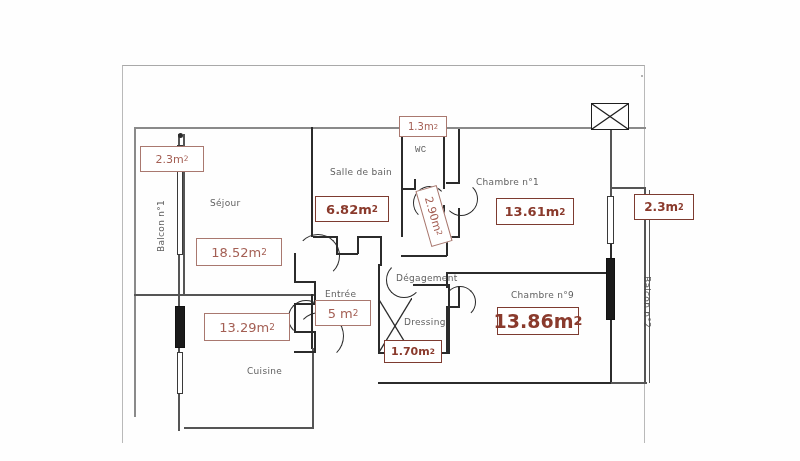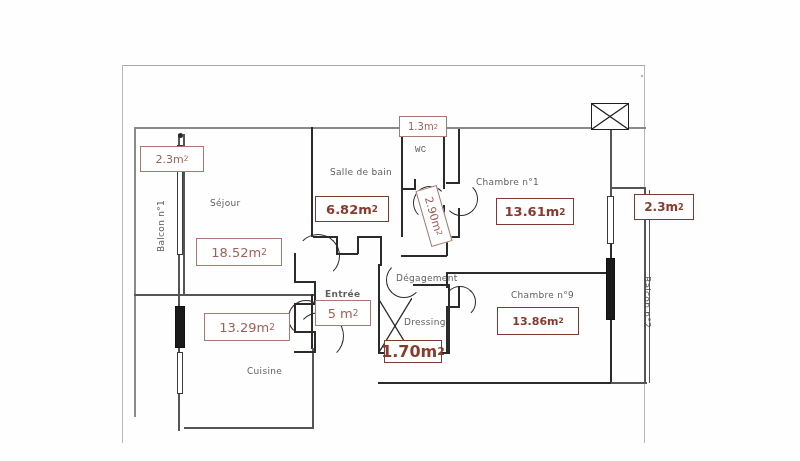--- a/index.html
+++ b/index.html
@@ -252,21 +252,21 @@
   <div class="room-name" style="left:210px; top:198px;">Séjour</div>
 
   <div class="room-name" style="left:219px; top:366px;margin-left:28px;">Cuisine</div>
 
   <div class="room-name" style="left:330px; top:167px;">Salle de bain</div>
 
   <div class="room-name" style="left:415px; top:145px;font-family:Liberation Mono, monospace;">WC</div>
 
   <div class="room-name" style="left:396px; top:253px;margin-top:20px;">Dégagement</div>
 
-  <div class="room-name" style="left:325px; top:289px;font-weight:bold;">Entrée</div>
+  <div class="room-name" style="left:325px; top:289px;">Entrée</div>
 
   <div class="room-name" style="left:404px; top:317px;">Dressing</div>
 
   <div class="room-name" style="left:476px; top:177px;">Chambre n°1</div>
 
   <div class="room-name" style="left:511px; top:290px;">Chambre n°9</div>
 
   <div class="room-name vert" style="left:156px; top:252px;">Balcon n°1</div>
 
   <div class="room-name vert-cw" style="left:652px; top:276px;">Balcon n°2</div>
@@ -299,31 +299,31 @@
   <div class="area-box rot" style="left:405px; top:205px; width:58px; height:22px; font-size:11px; transform:rotate(74deg);">
     <span>2.90m</span>
       <sup>2</sup>
   </div>
 
   <div class="area-box" style="left:315px; top:300px; width:56px; height:26px; font-size:13px;">
     <span>5 m</span>
       <sup>2</sup>
   </div>
 
-  <div class="area-box strong" style="left:384px; top:340px; width:58px; height:23px; font-size:16px;">
+  <div class="area-box strong" style="left:384px; top:340px; width:58px; height:23px; font-size:11px;">
     <span>1.70m</span>
       <sup>2</sup>
   </div>
 
   <div class="area-box strong" style="left:496px; top:198px; width:78px; height:27px; font-size:13px;">
     <span>13.61m</span>
       <sup>2</sup>
   </div>
 
-  <div class="area-box strong" style="left:497px; top:307px; width:82px; height:28px; font-size:11px;">
+  <div class="area-box strong" style="left:497px; top:307px; width:82px; height:28px; font-size:19px;">
     <span>13.86m</span>
       <sup>2</sup>
   </div>
 
   <div class="area-box strong" style="left:634px; top:194px; width:60px; height:26px; font-size:12px;">
     <span>2.3m</span>
       <sup>2</sup>
   </div>
 
 </div>

